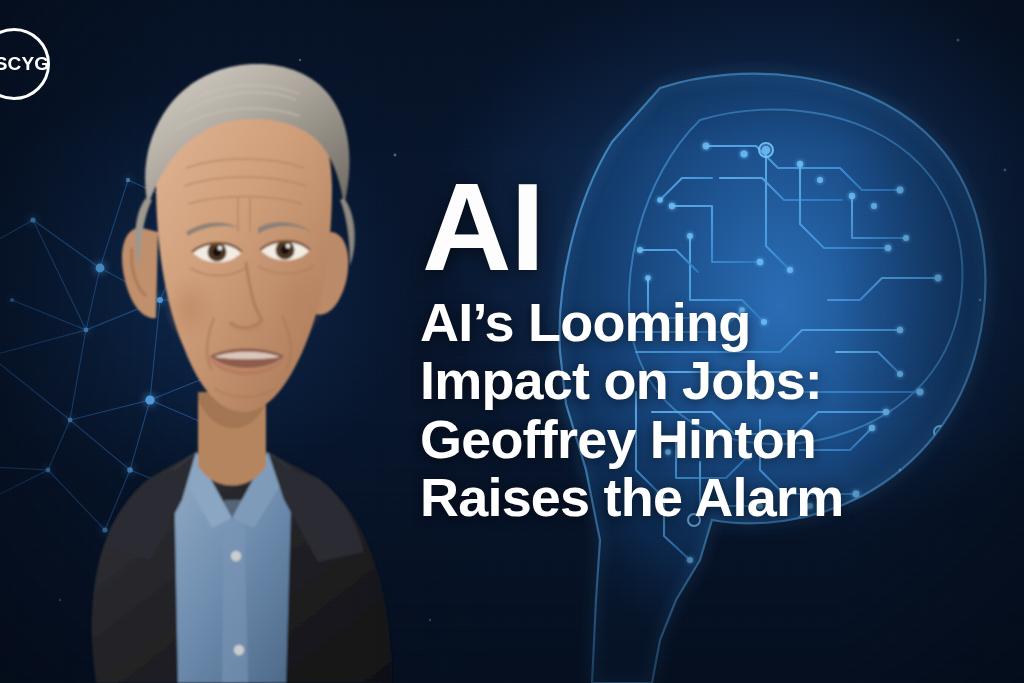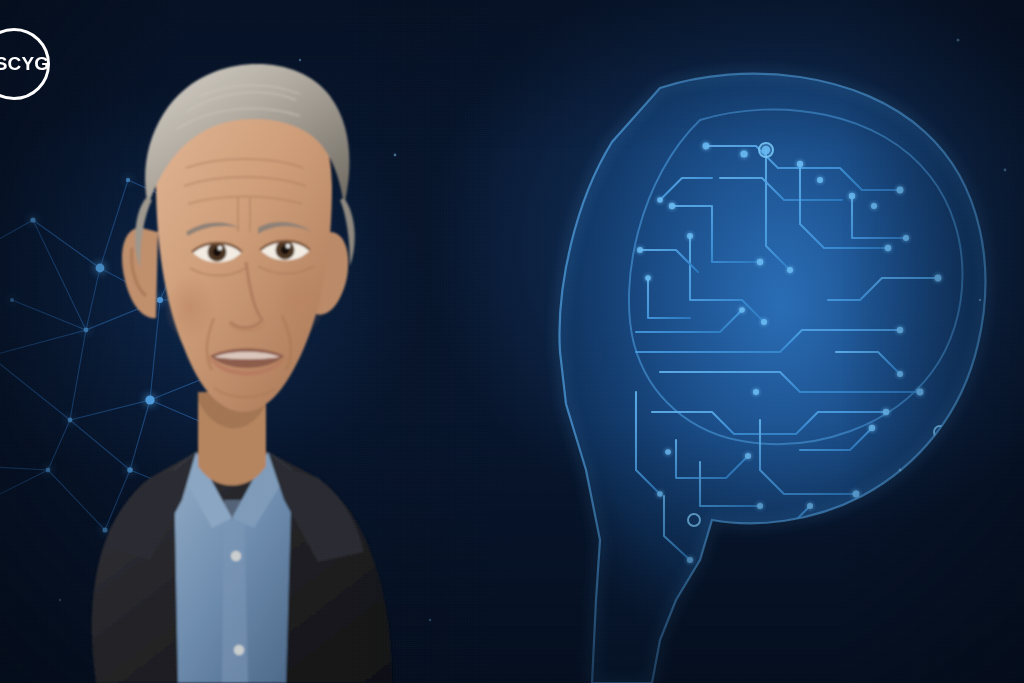--- a/index.html
+++ b/index.html
@@ -442,19 +442,28 @@
 
         <path d="M214 388 C230 400 260 400 276 388" fill="none" stroke="#a5734f" stroke-width="2" opacity="0.45"></path>
       </g>
     </svg>
   </div>
 
   <div class="layer" style="background:linear-gradient(to right, rgba(5,12,26,0) 0%, rgba(5,12,26,0) 34%, rgba(5,12,26,0.10) 40%, rgba(5,12,26,0) 48%);"></div>
 
   <div class="bg-noise"></div>
 
+  <div class="title-block">
+    <div class="kicker">AI</div>
+    <h1 class="headline">
+      <span class="ln">AI’s Looming</span>
+      <span class="ln">Impact on Jobs:</span>
+      <span class="ln">Geoffrey Hinton</span>
+      <span class="ln">Raises the Alarm</span>
+    </h1>
+  </div>
 
   <div class="logo">
     <div class="ring"></div>
     <div class="mark">SCYG</div>
   </div>
 
 </div>
 
 </body></html>

